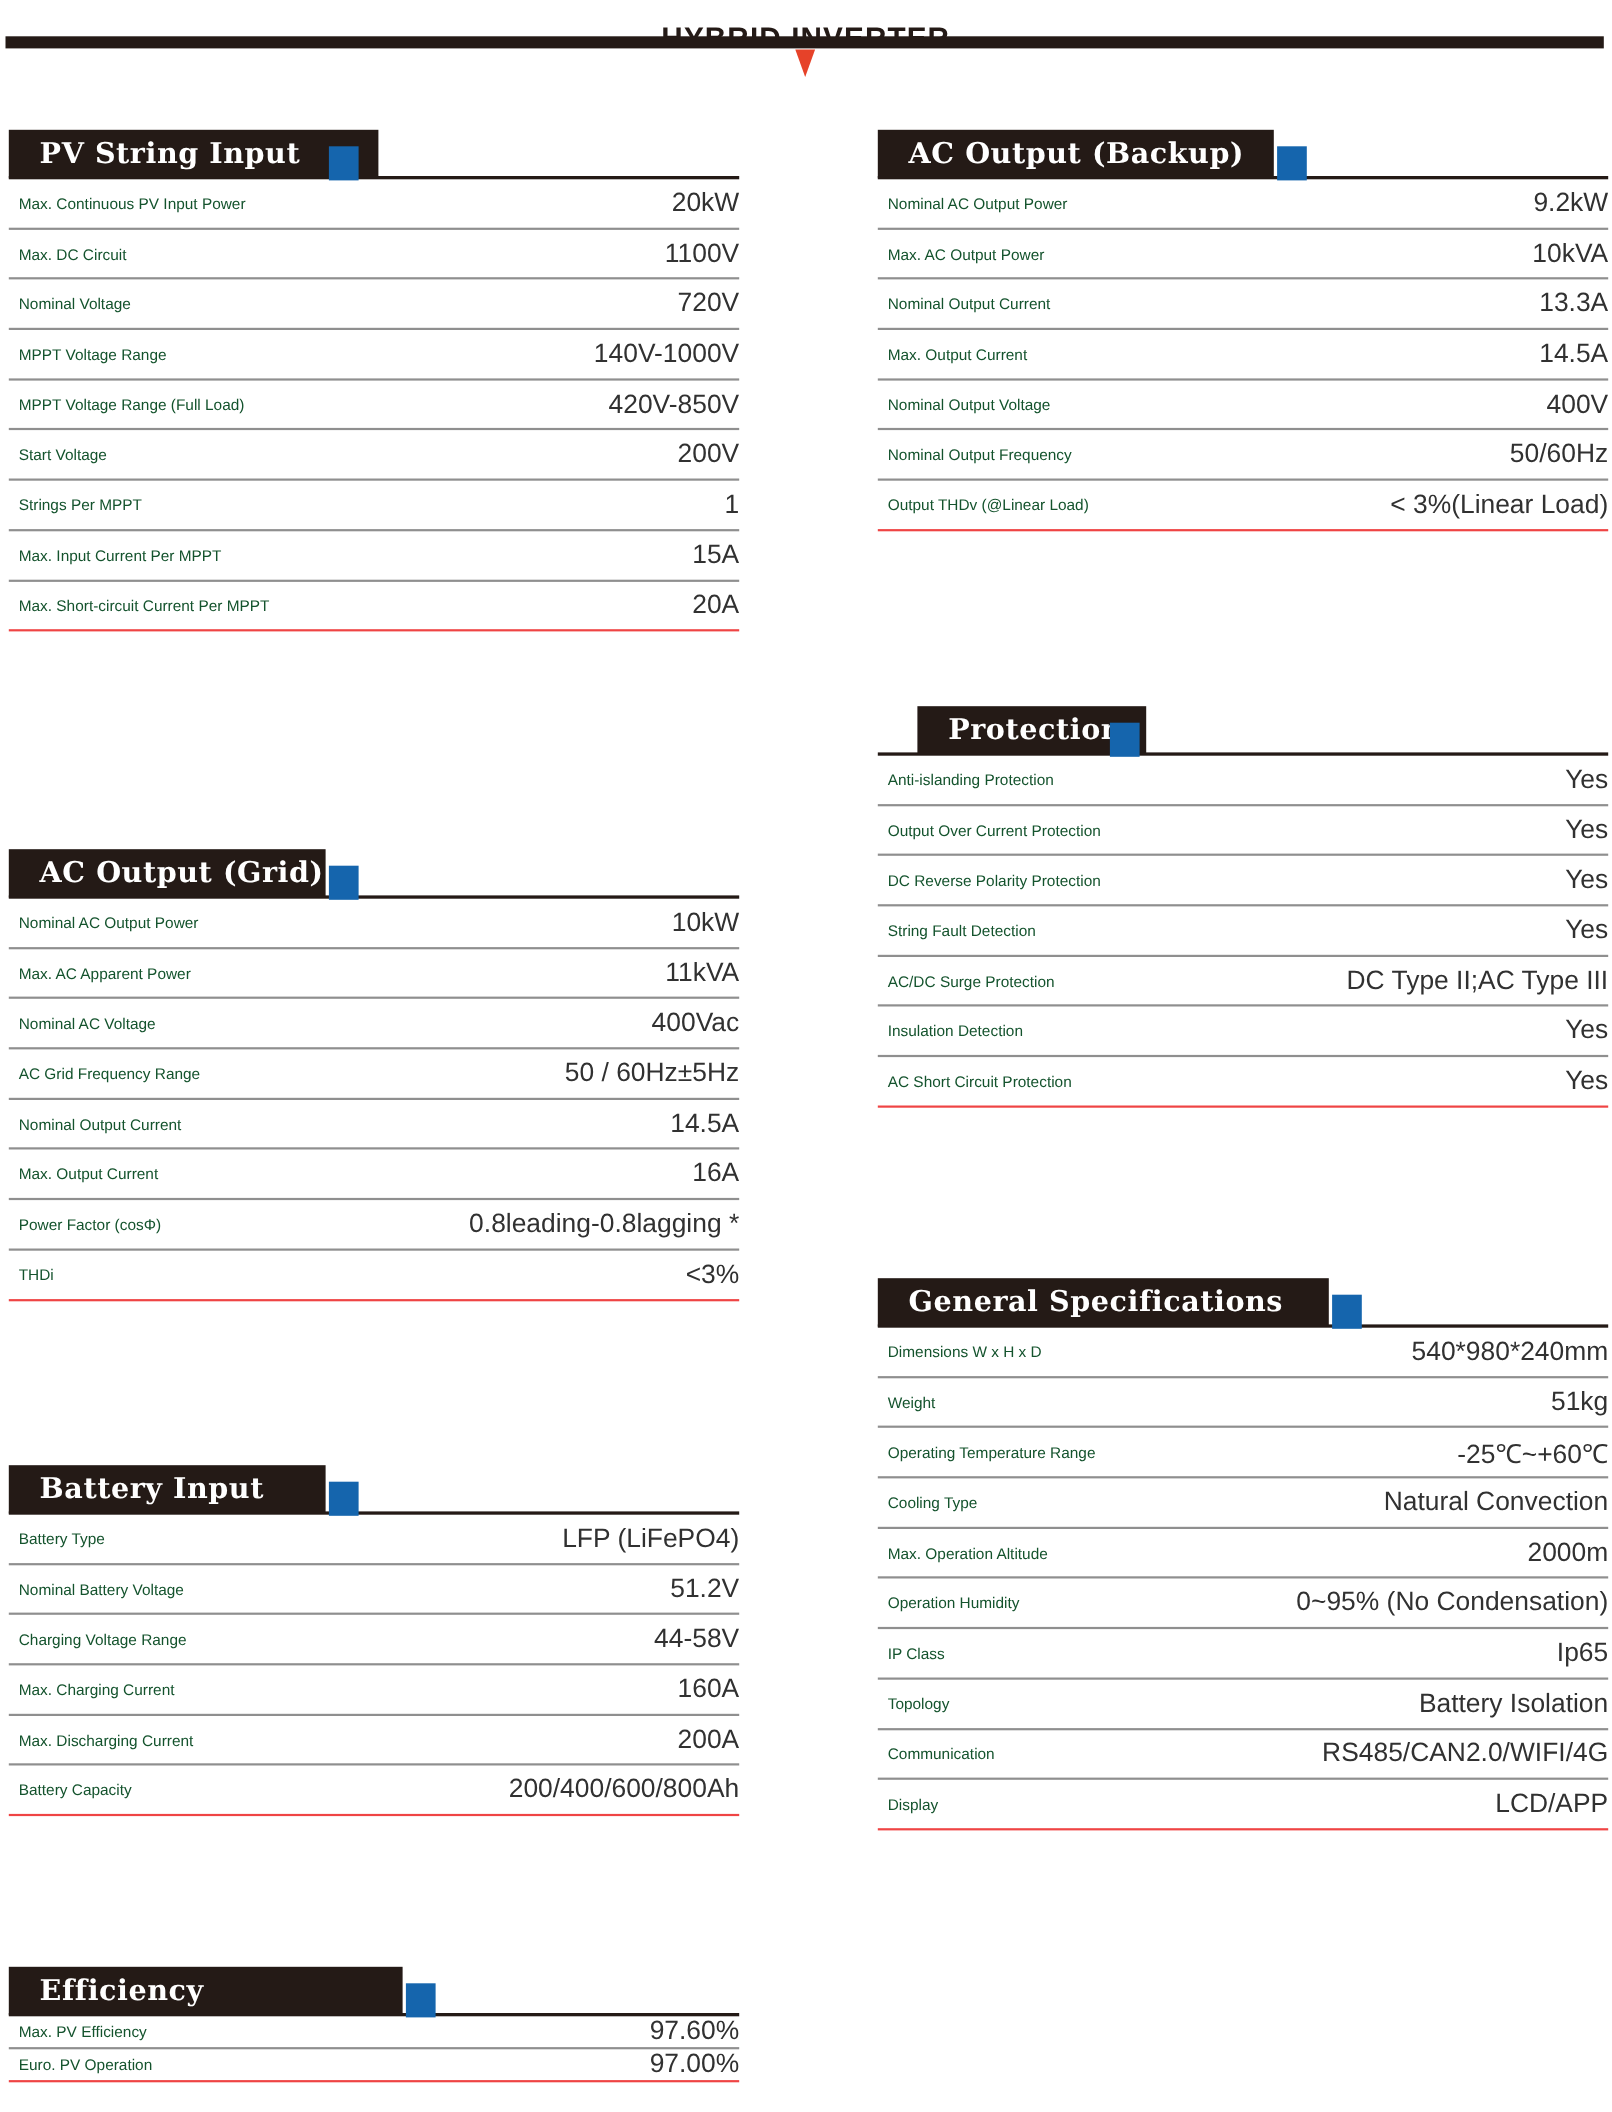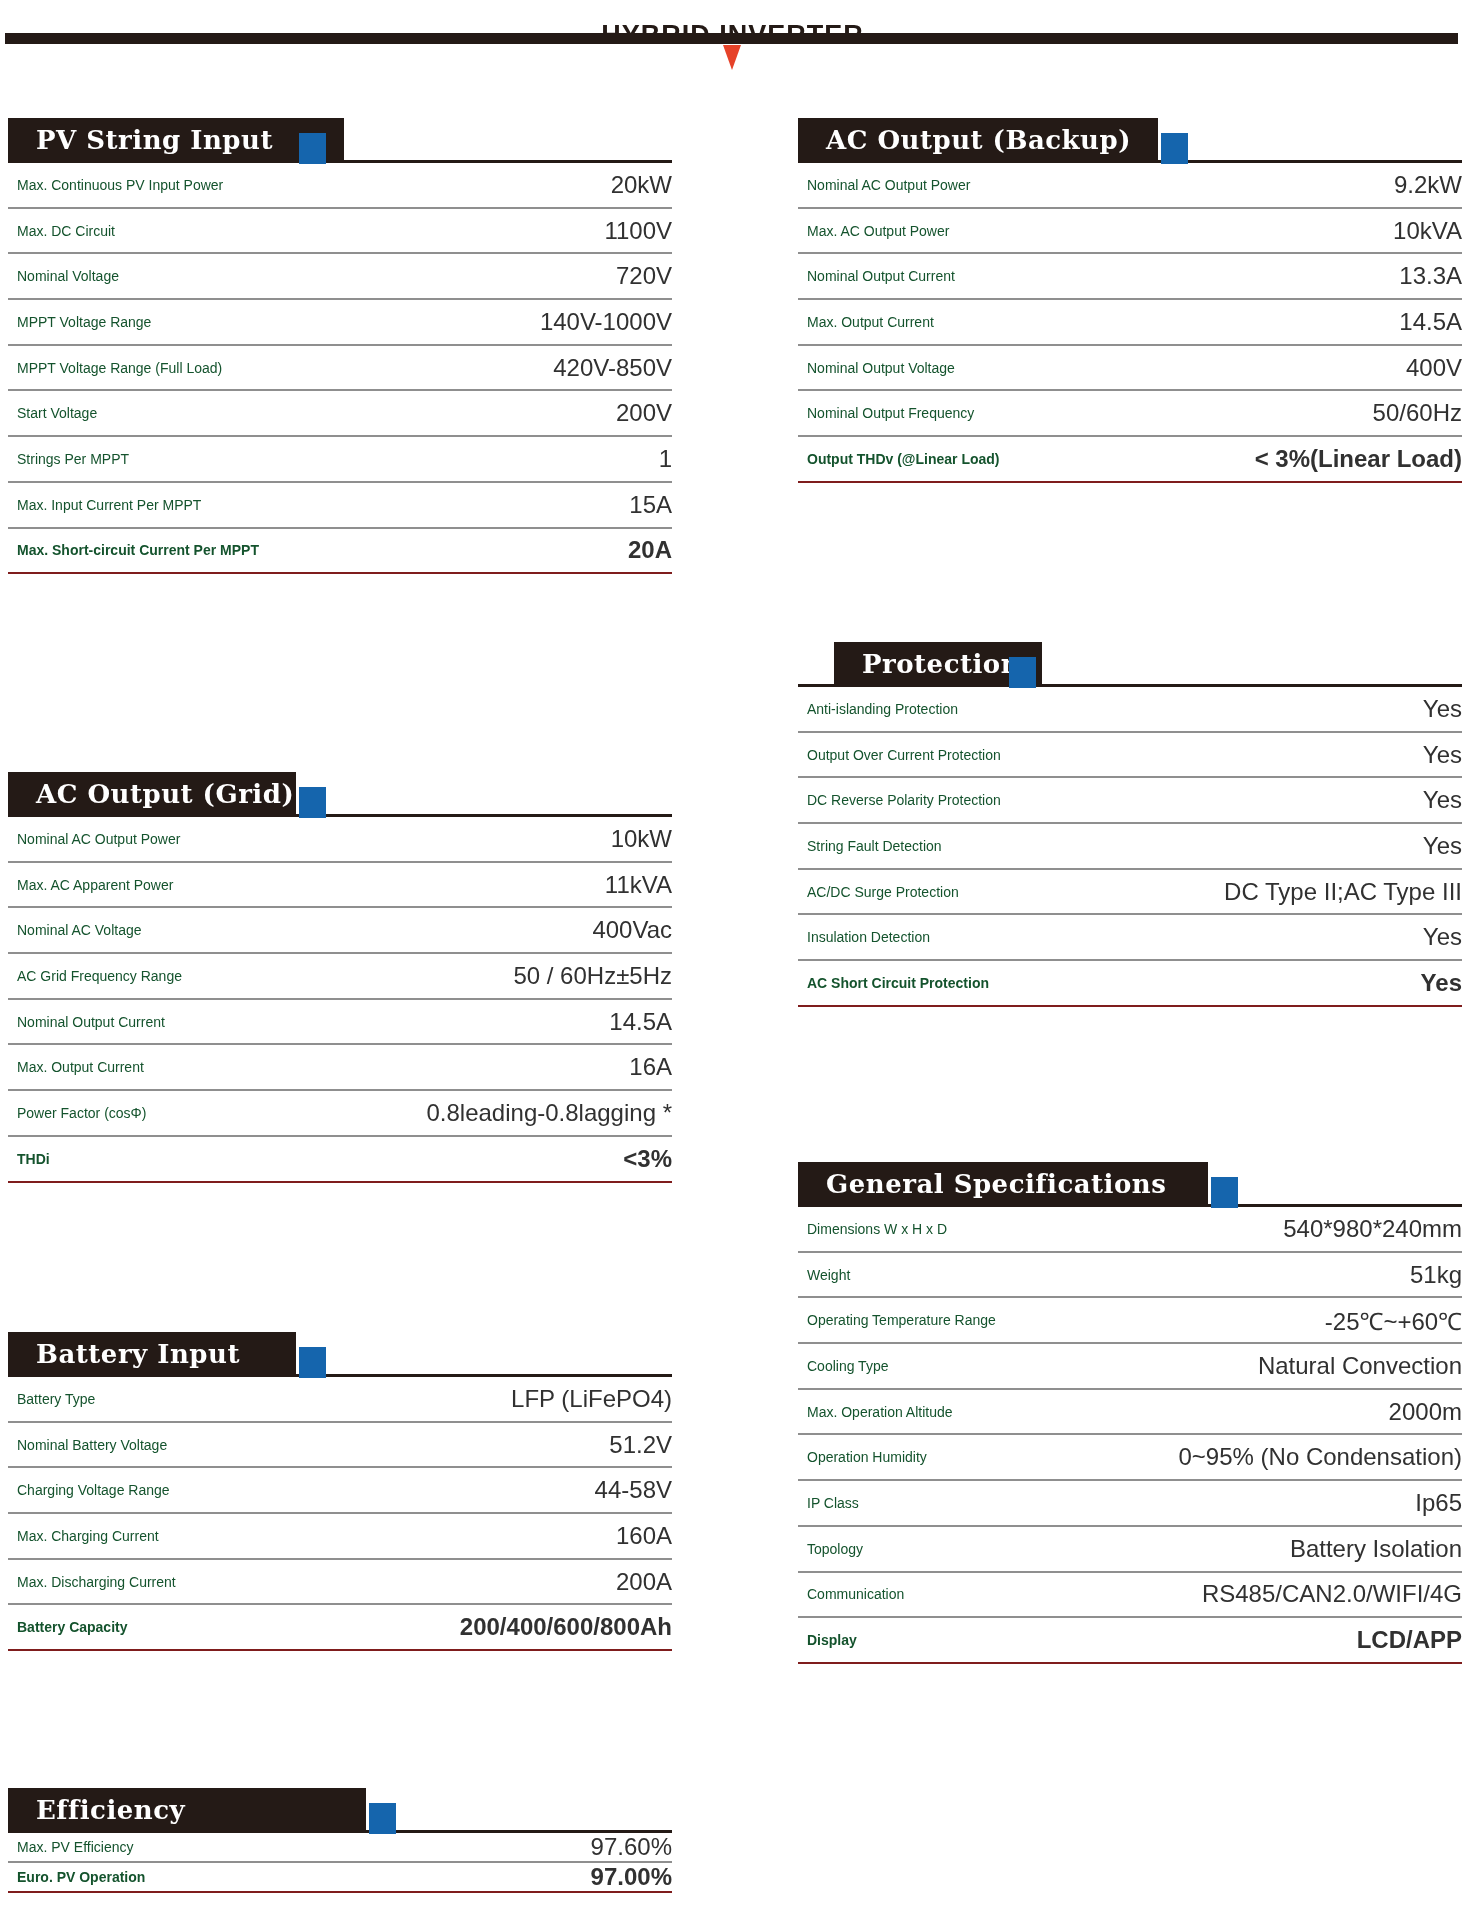--- a/index.html
+++ b/index.html
@@ -17,21 +17,21 @@
   .sec-head{position:relative;height:45px;}
   .sec-head::after{content:"";position:absolute;left:0;right:0;top:42px;height:3px;background:#241a16;}
   .head-box{position:absolute;left:0;top:0;height:44px;background:#241a16;
             display:flex;align-items:center;padding-left:28px;box-sizing:border-box;z-index:2;}
   .head-title{margin:0;color:#ffffff;font-family:"DejaVu Serif",serif;font-weight:bold;
               font-size:26px;letter-spacing:0.5px;white-space:nowrap;}
   .blue-sq{position:absolute;top:15px;width:27px;height:31px;background:#1565ad;z-index:3;}
 
   .rows .row{height:45.7px;display:flex;align-items:center;
              border-bottom:2px solid #8f8f8f;box-sizing:border-box;}
-  .rows .row:last-child{border-bottom:2px solid #7f1d1d;font-weight:bold;}
+  .rows .row:last-child{border-bottom:2px solid #ef4444;}
   .rows.h42 .row{height:30px;}
   .lbl{flex:0 0 56%;padding-left:9px;box-sizing:border-box;
        font-size:14px;color:#14532d;white-space:nowrap;}
   .val{flex:1 1 auto;text-align:right;font-size:24px;color:#313131;white-space:nowrap;}
 </style>
 </head>
 <body>
 
 <div class="page">
 

